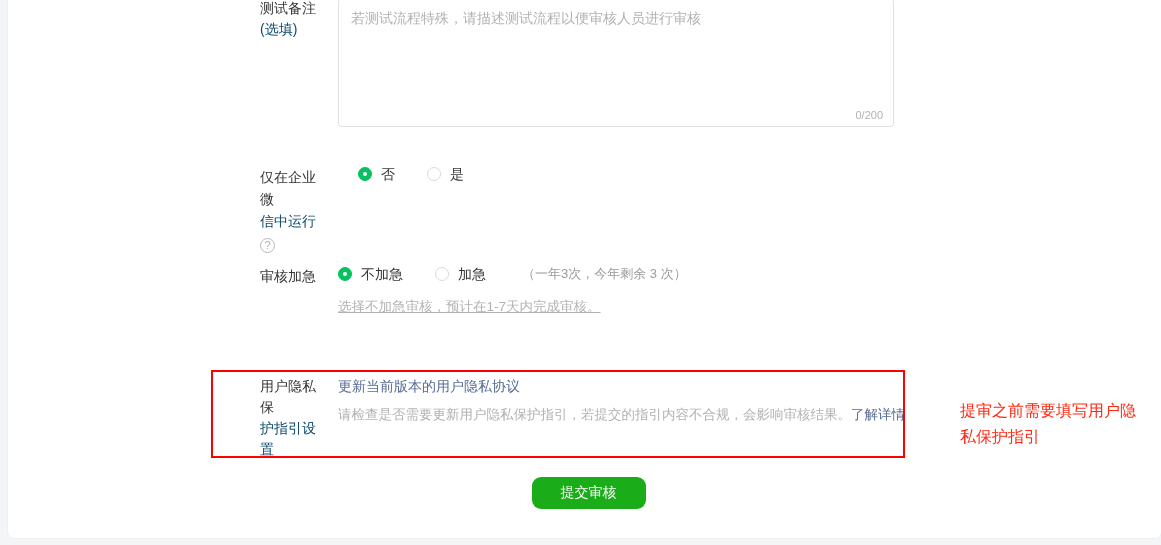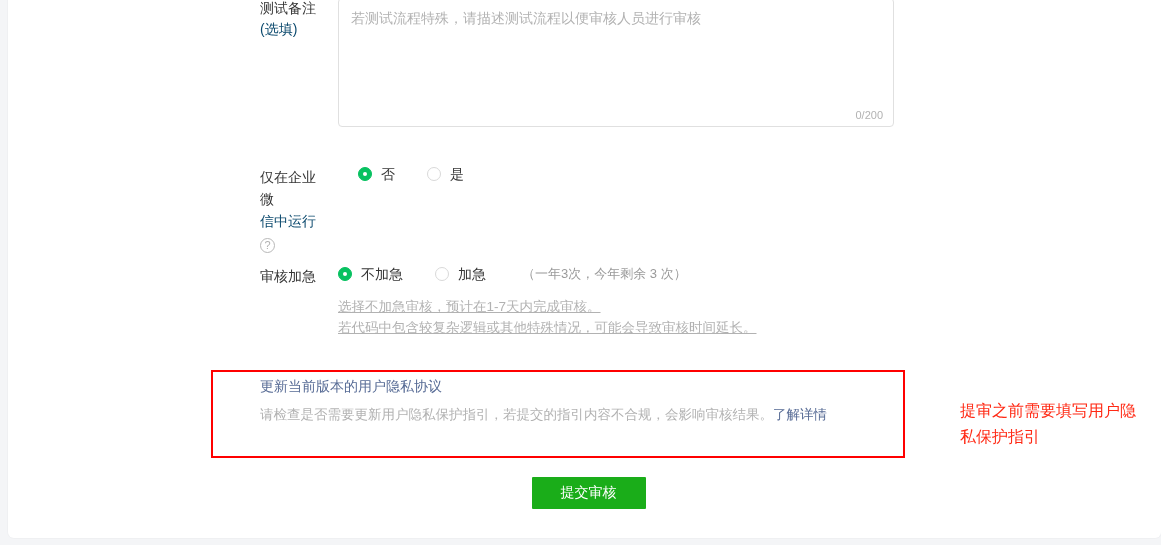--- a/index.html
+++ b/index.html
@@ -223,21 +223,21 @@
     top: 487px;
     width: 1161px;
     display: flex;
     justify-content: center;
   }
   .submit-btn {
     width: 114px;
     height: 32px;
     background: #1aad19;
     border: none;
-    border-radius: 1px;
+    border-radius: 9px;
     color: #ffffff;
     font-size: 14px;
     font-family: "Liberation Sans", "DejaVu Sans", sans-serif;
     cursor: pointer;
     padding: 4px;
   }
 </style>
 </head>
 <body>
 
@@ -285,26 +285,29 @@
           <span class="radio-label">不加急</span>
         </label>
         <label class="radio-item">
           <span class="radio-dot"></span>
           <span class="radio-label">加急</span>
           <span class="radio-label radio-note">（一年3次，今年剩余 3 次）</span>
         </label>
       </div>
       <div class="hint-lines">
         <div>选择不加急审核，预计在1-7天内完成审核。</div>
-        <div>若代码中包含较复杂逻辑或其他特殊情况，可能会导致审核时间延长。</div>
       </div>
     </div>
   </div>
 
   <div class="form-row" id="row-privacy">
+    <div class="field-label">
+      <span>用户隐私保</span>
+      <span class="sub">护指引设置</span>
+    </div>
     <div class="field-control">
       <a class="link">更新当前版本的用户隐私协议</a>
       <div class="privacy-desc">
         <span>请检查是否需要更新用户隐私保护指引，若提交的指引内容不合规，会影响审核结果。</span><a class="link" style="font-size:13.5px;">了解详情</a>
       </div>
     </div>
   </div>
 
   <div class="submit-wrap">
     <button class="submit-btn">提交审核</button>

